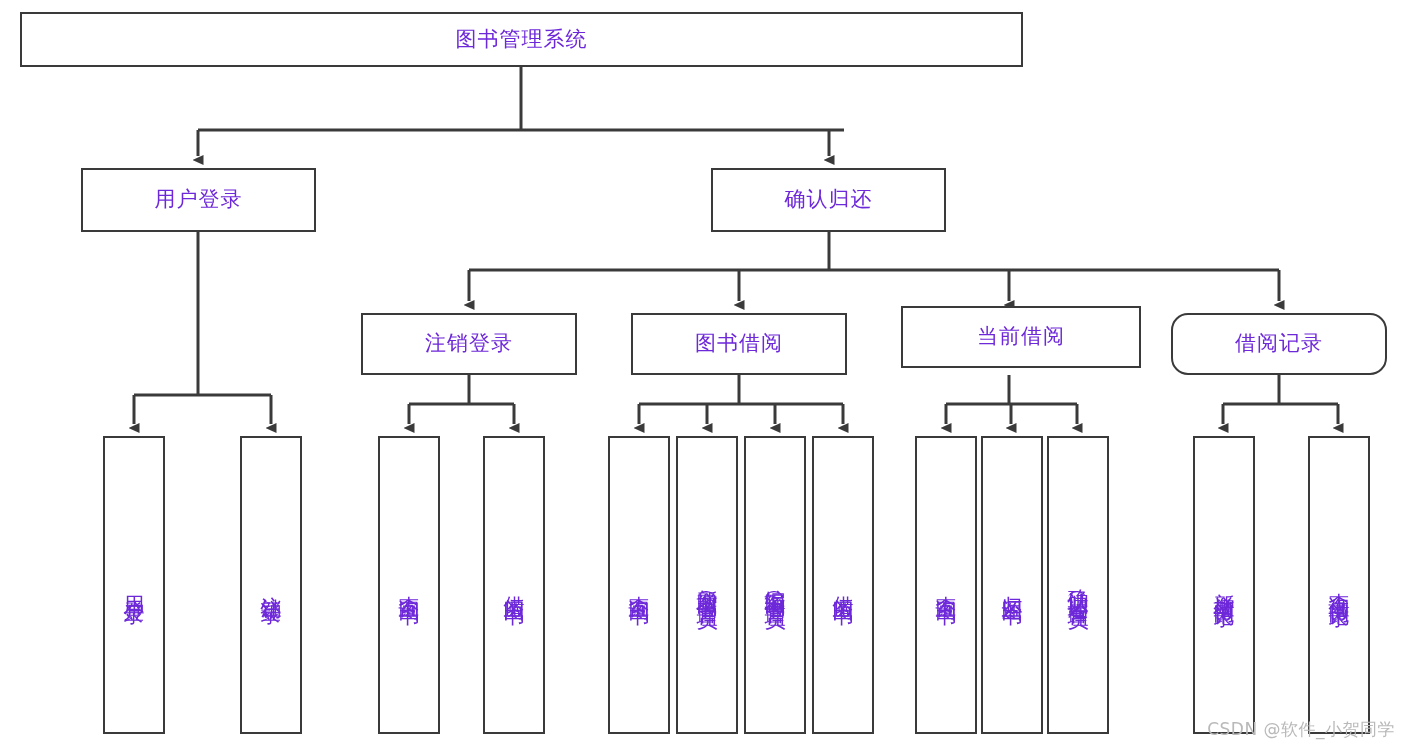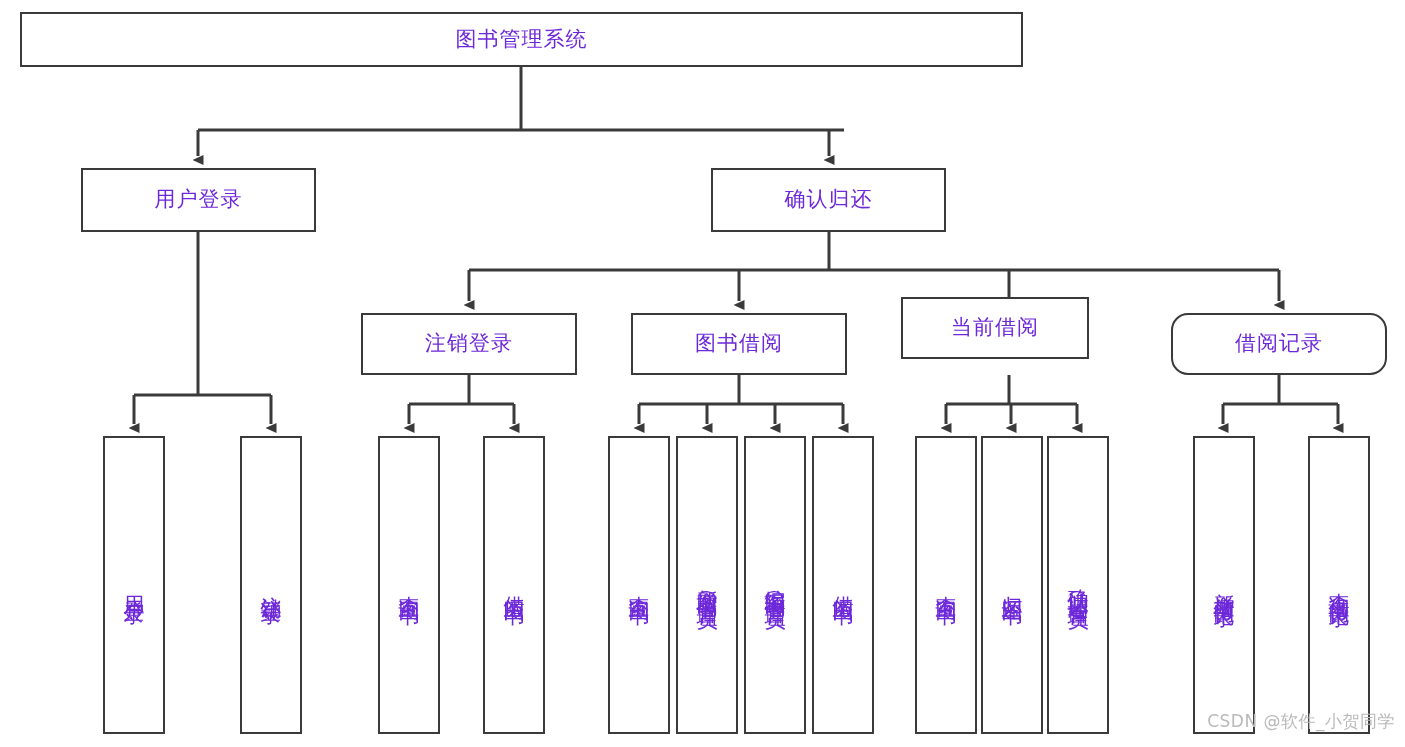--- a/index.html
+++ b/index.html
@@ -46,21 +46,21 @@
   .node.v .vtext {
     writing-mode: vertical-rl;
     text-orientation: upright;
     line-height: 1.05;
     white-space: nowrap;
     letter-spacing: 3px;
   }
   .watermark {
     position: absolute;
     right: 10px;
-    bottom: 14px;
+    bottom: 6px;
     font-size: 17px;
     color: #b9b9b9;
     letter-spacing: 0.5px;
     white-space: nowrap;
     pointer-events: none;
   }
 </style>
 </head>
 <body>
 
@@ -126,21 +126,21 @@
   <div class="node h" style="left:711px; top:168px; width:235px; height:64px;">
     <span>确认归还</span>
   </div>
 
   <div class="node h" style="left:361px; top:313px; width:216px; height:62px;">
     <span>注销登录</span>
   </div>
   <div class="node h" style="left:631px; top:313px; width:216px; height:62px;">
     <span>图书借阅</span>
   </div>
-  <div class="node h" style="left:901px; top:297px; width:188px; height:62px;">
+  <div class="node h" style="left:901px; top:306px; width:240px; height:62px;">
     <span>当前借阅</span>
   </div>
   <div class="node h" style="left:1171px; top:313px; width:216px; height:62px;border-radius:17px;">
     <span>借阅记录</span>
   </div>
 
   <div class="node v" style="left:103px; top:436px; width:62px; height:298px;">
     <span class="vtext">用户登录</span>
   </div>
   <div class="node v" style="left:240px; top:436px; width:62px; height:298px;">

